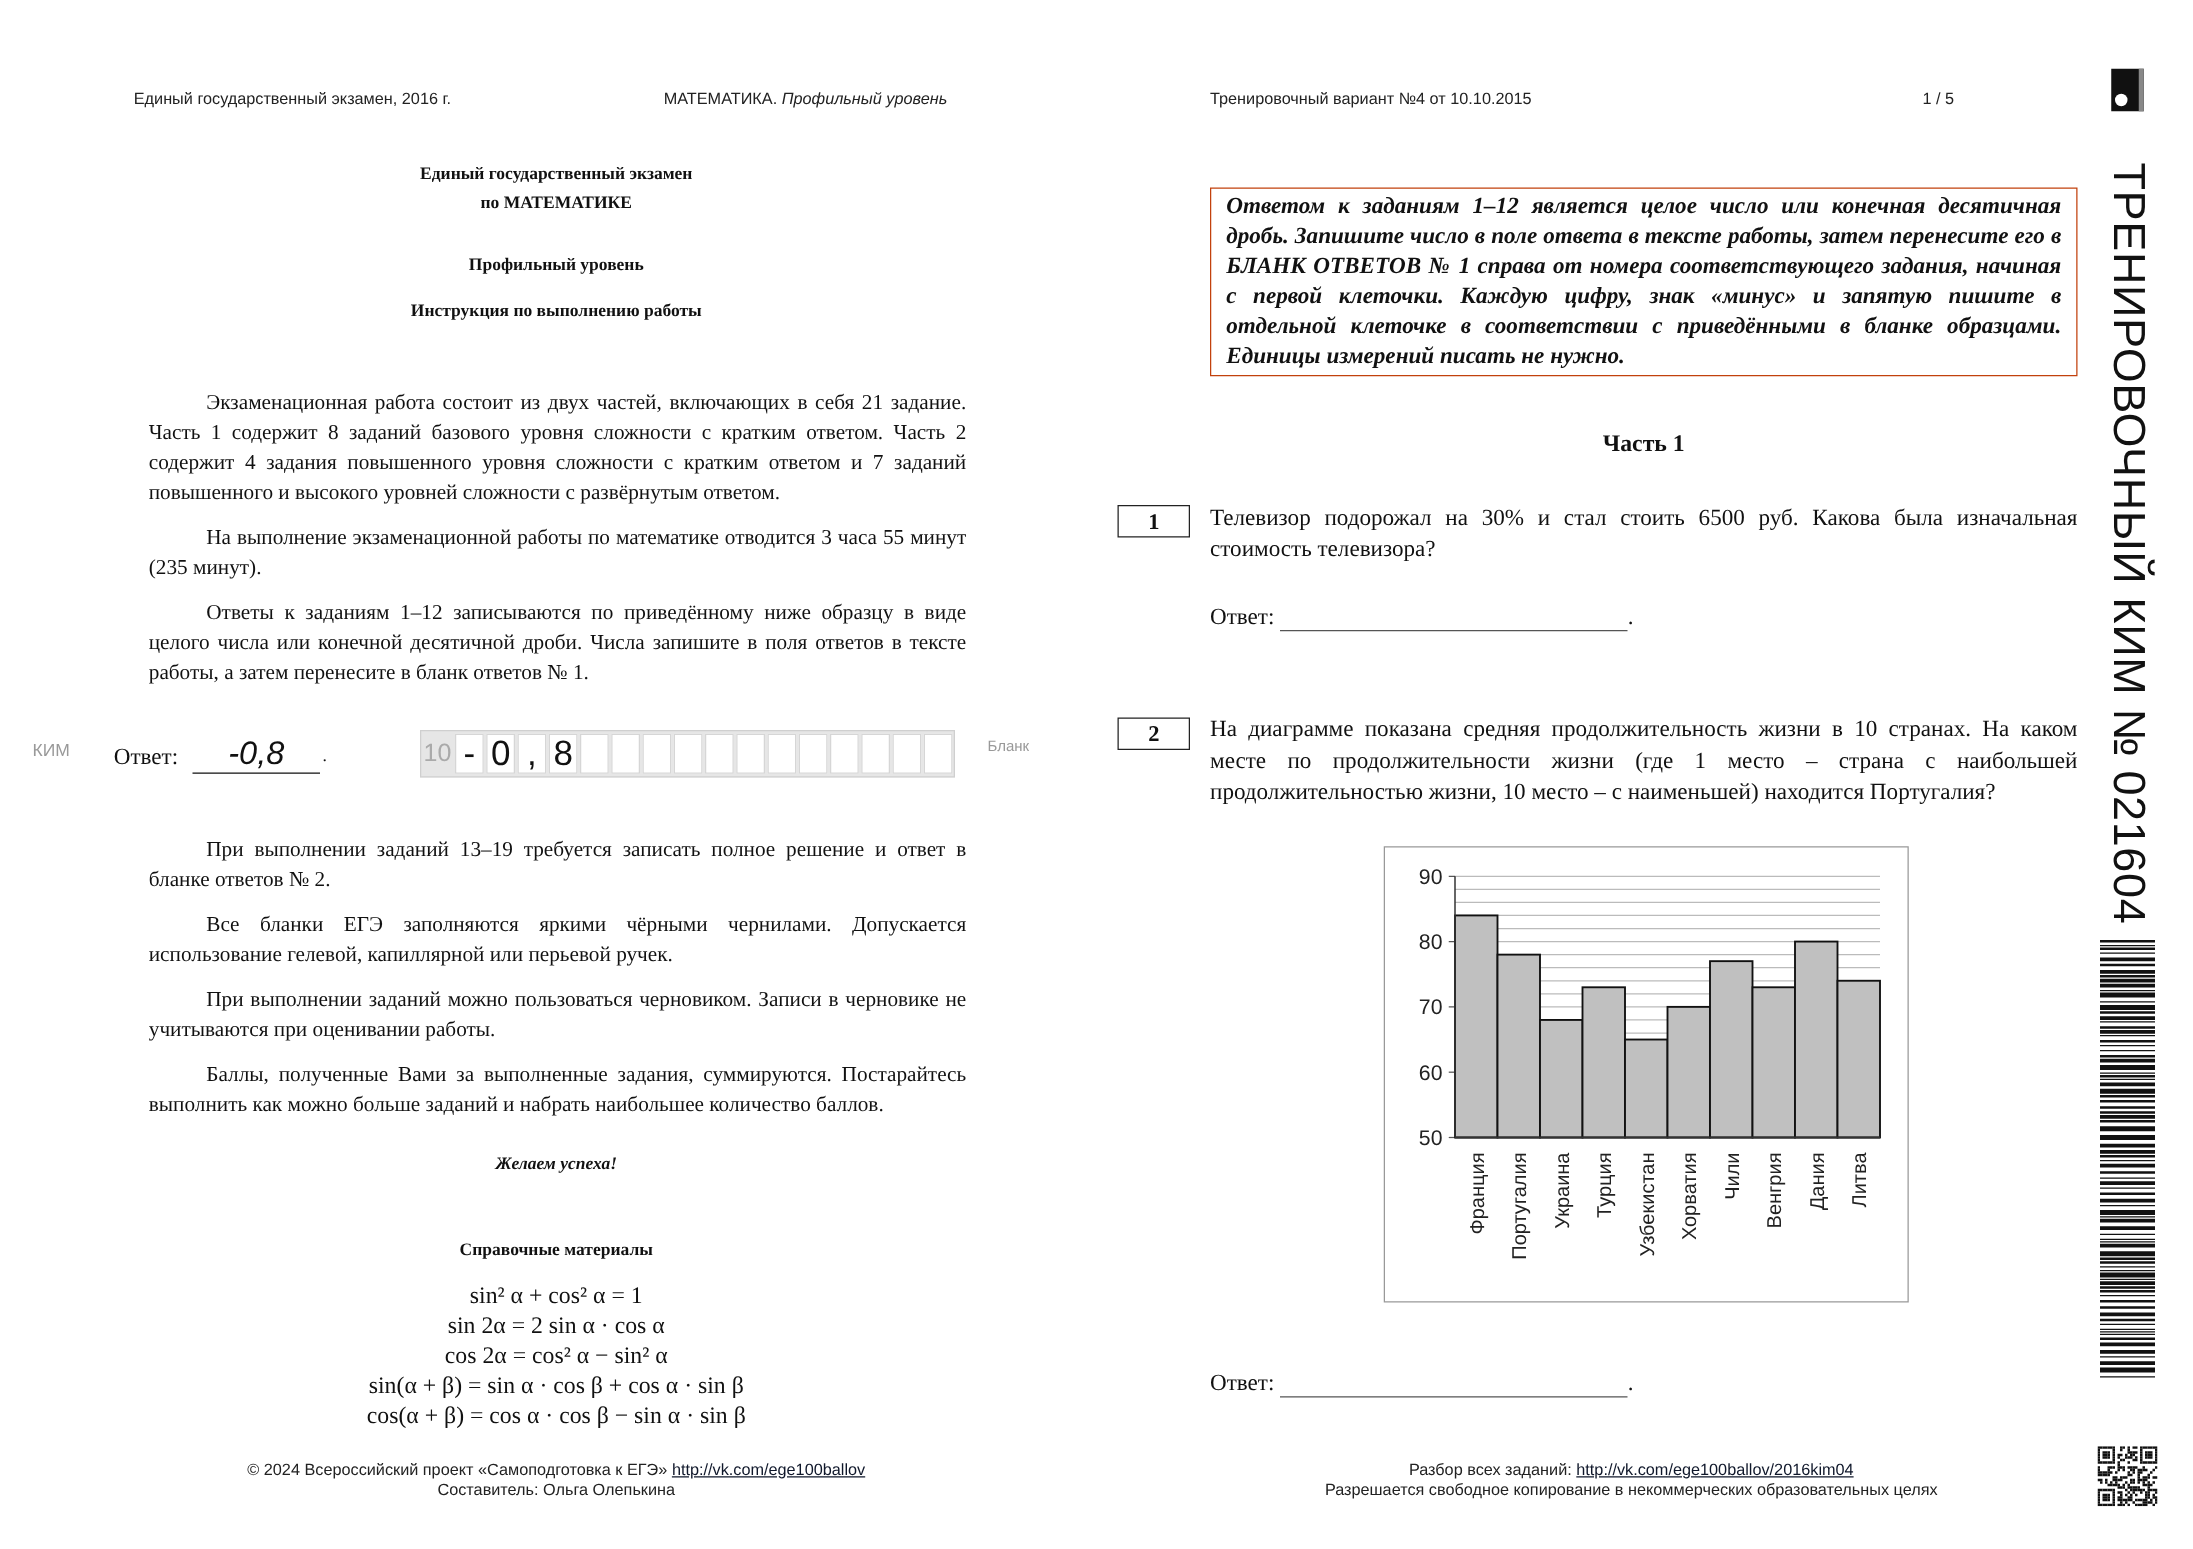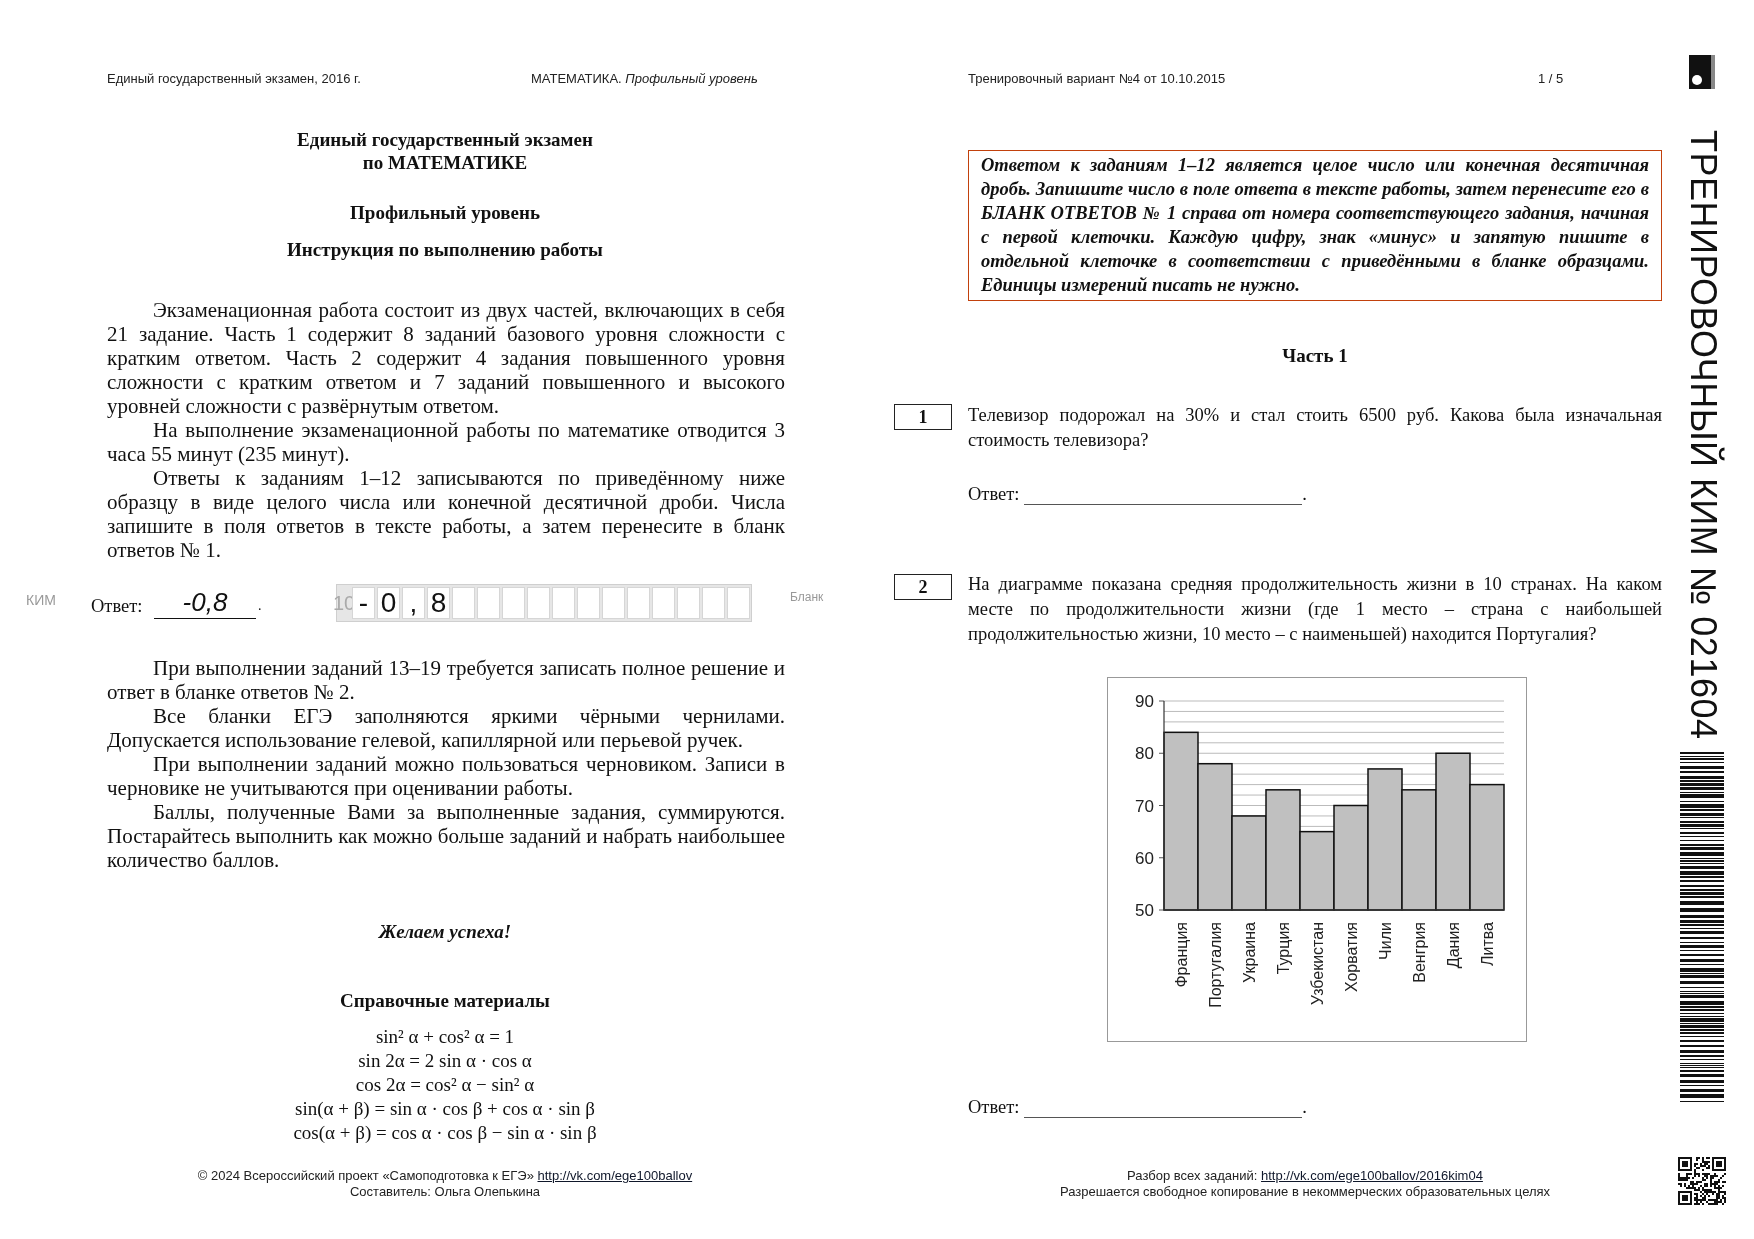--- a/index.html
+++ b/index.html
@@ -3,31 +3,31 @@
 <meta charset="utf-8">
 <style>
   html, body { margin: 0; padding: 0; background: #ffffff; }
   body { width: 1754px; height: 1239px; position: relative; overflow: hidden; color: #111; }
   .serif { font-family: "Liberation Serif", "DejaVu Serif", serif; }
   .abs { position: absolute; }
 
   .hdr { font-family: "Liberation Sans", sans-serif; font-size: 13px; color: #222; top: 71px; }
   .hdr i { font-style: italic; }
 
-  .title-block { left: 100px; width: 690px; text-align: center; font-family: "Liberation Serif", serif; font-weight: bold; font-size: 19px; line-height: 23px; }
-
-  .para { font-family: "Liberation Serif", serif; font-size: 21px; line-height: 24px; text-align: justify; text-indent: 46px; margin: 0; }
+  .title-block { left: 100px; width: 690px; text-align: center; font-family: "Liberation Serif", serif; font-weight: bold; font-size: 14px; line-height: 23px; }
+
+  .para { font-family: "Liberation Serif", serif; font-size: 17px; line-height: 24px; text-align: justify; text-indent: 46px; margin: 12px; }
   .col-left { left: 107px; width: 678px; }
 
   .kim-lbl { font-family: "Liberation Sans", sans-serif; font-size: 14px; color: #999; }
   .answer-lbl { font-family: "Liberation Serif", serif; font-size: 18.5px; }
   .hand { font-family: "Liberation Sans", sans-serif; font-style: italic; font-size: 26px; }
 
   .sample-grid { left: 336px; top: 584px; height: 36px; display: flex; background: #e6e6e6; border: 1px solid #cfcfcf; }
-  .sample-grid .num { width: 14px; font-family: "Liberation Sans", sans-serif; font-size: 20px; color: #aaa; display: flex; align-items: center; justify-content: center; }
+  .sample-grid .num { width: 26px; font-family: "Liberation Sans", sans-serif; font-size: 20px; color: #aaa; display: flex; align-items: center; justify-content: center; }
   .sample-grid .cell { width: 21px; margin: 2px 1px; background: #fff; border: 1px solid #d6d6d6; font-family: "Liberation Sans", sans-serif; font-size: 28px; display: flex; align-items: center; justify-content: center; }
 
   .formula { left: 100px; width: 690px; text-align: center; font-family: "Liberation Serif", serif; font-size: 19px; line-height: 24px; }
 
   .footer { font-family: "Liberation Sans", sans-serif; font-size: 13px; text-align: center; line-height: 16px; color: #222; }
   .footer a { color: #0f172a; text-decoration: underline; }
 
   .info-box { left: 968px; top: 150px; width: 694px; border: 1px solid #c2410c; padding: 2px 12px 3px 12px; font-family: "Liberation Serif", serif; font-weight: bold; font-style: italic; font-size: 18.5px; line-height: 24px; text-align: justify; box-sizing: border-box; }
 
   .task-num { width: 56px; height: 24px; border: 1.5px solid #222; font-family: "Liberation Serif", serif; font-weight: bold; font-size: 18px; display: flex; align-items: center; justify-content: center; }

